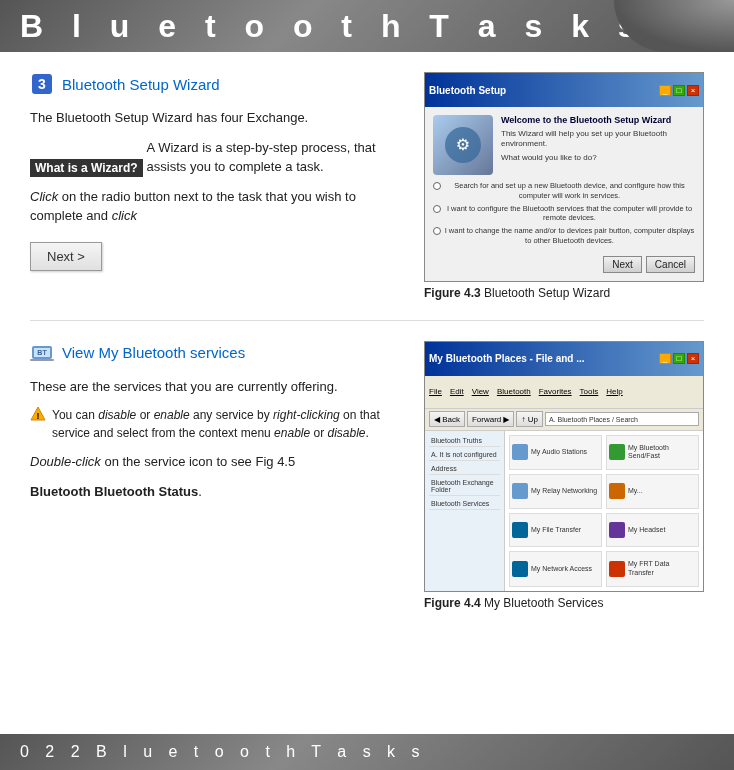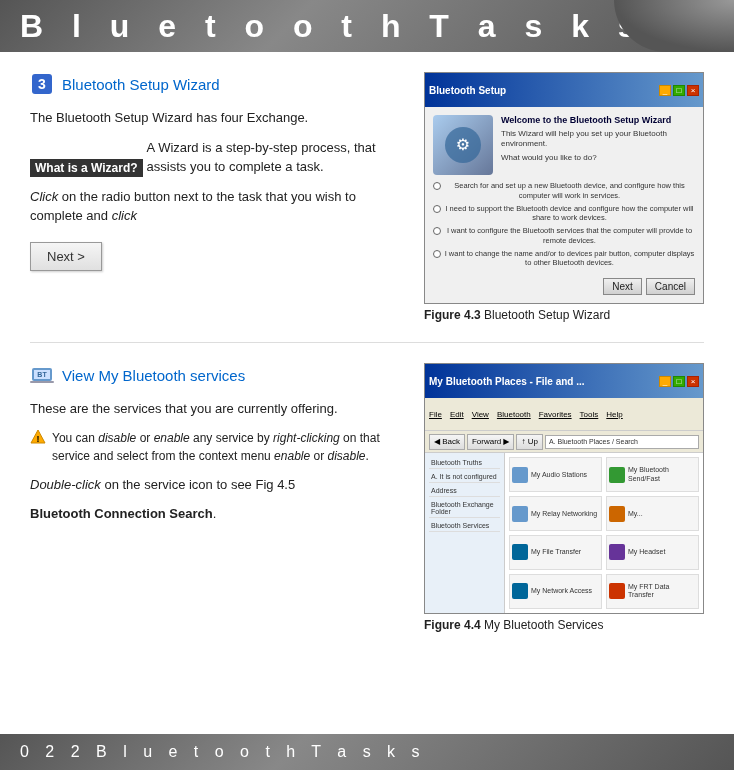--- a/index.html
+++ b/index.html
@@ -447,24 +447,20 @@
               <div class="screenshot-sub-text">This Wizard will help you set up your Bluetooth environment.</div>
               <div class="screenshot-sub-text">What would you like to do?</div>
             </div>
           </div>
           <div class="screenshot-checkbox-row">
             <div class="screenshot-checkbox"></div>
             <span class="screenshot-checkbox-text">Search for and set up a new Bluetooth device, and configure how this computer will work in services.</span>
           </div>
           <div class="screenshot-checkbox-row">
             <div class="screenshot-checkbox"></div>
-            <span class="screenshot-checkbox-text">I need to support the Bluetooth device and configure how the computer will share to work devices.</span>
-          </div>
-          <div class="screenshot-checkbox-row">
-            <div class="screenshot-checkbox"></div>
             <span class="screenshot-checkbox-text">I want to configure the Bluetooth services that the computer will provide to remote devices.</span>
           </div>
           <div class="screenshot-checkbox-row">
             <div class="screenshot-checkbox"></div>
             <span class="screenshot-checkbox-text">I want to change the name and/or to devices pair button, computer displays to other Bluetooth devices.</span>
           </div>
           <div class="screenshot-footer-btns">
             <button class="ss-btn">Next</button>
             <button class="ss-btn">Cancel</button>
           </div>
@@ -497,21 +493,21 @@
           <polygon points="8,1 15,14 1,14" fill="#ffaa00" stroke="#cc8800" stroke-width="1"></polygon>
           <text x="8" y="13" text-anchor="middle" fill="black" font-size="9" font-weight="bold">!</text>
         </svg>
         <span class="body-text" style="margin-bottom:0; font-size:12px;">You can <em>disable</em><span> or </span><em>enable</em><span> any service by </span><em>right-clicking</em><span> on that service and select from the context menu </span><em>enable</em><span> or </span><em>disable</em><span>.</span></span>
       </div>
 
       <p class="body-text">
         <em>Double-click</em><span> on the service icon to see Fig 4.5</span>
       </p>
       <p class="body-text">
-        <strong>Bluetooth Connection Search</strong><span>.</span>
+        <strong>Bluetooth Bluetooth Status</strong><span>.</span>
       </p>
     </div>
 
     <div class="section-right">
       <div class="services-screenshot">
         <div class="screenshot-title-bar">
           <span class="title-bar-text">My Bluetooth Places - File and ...</span>
           <div class="title-bar-buttons">
             <div class="tb-btn min">_</div>
             <div class="tb-btn max">□</div>

